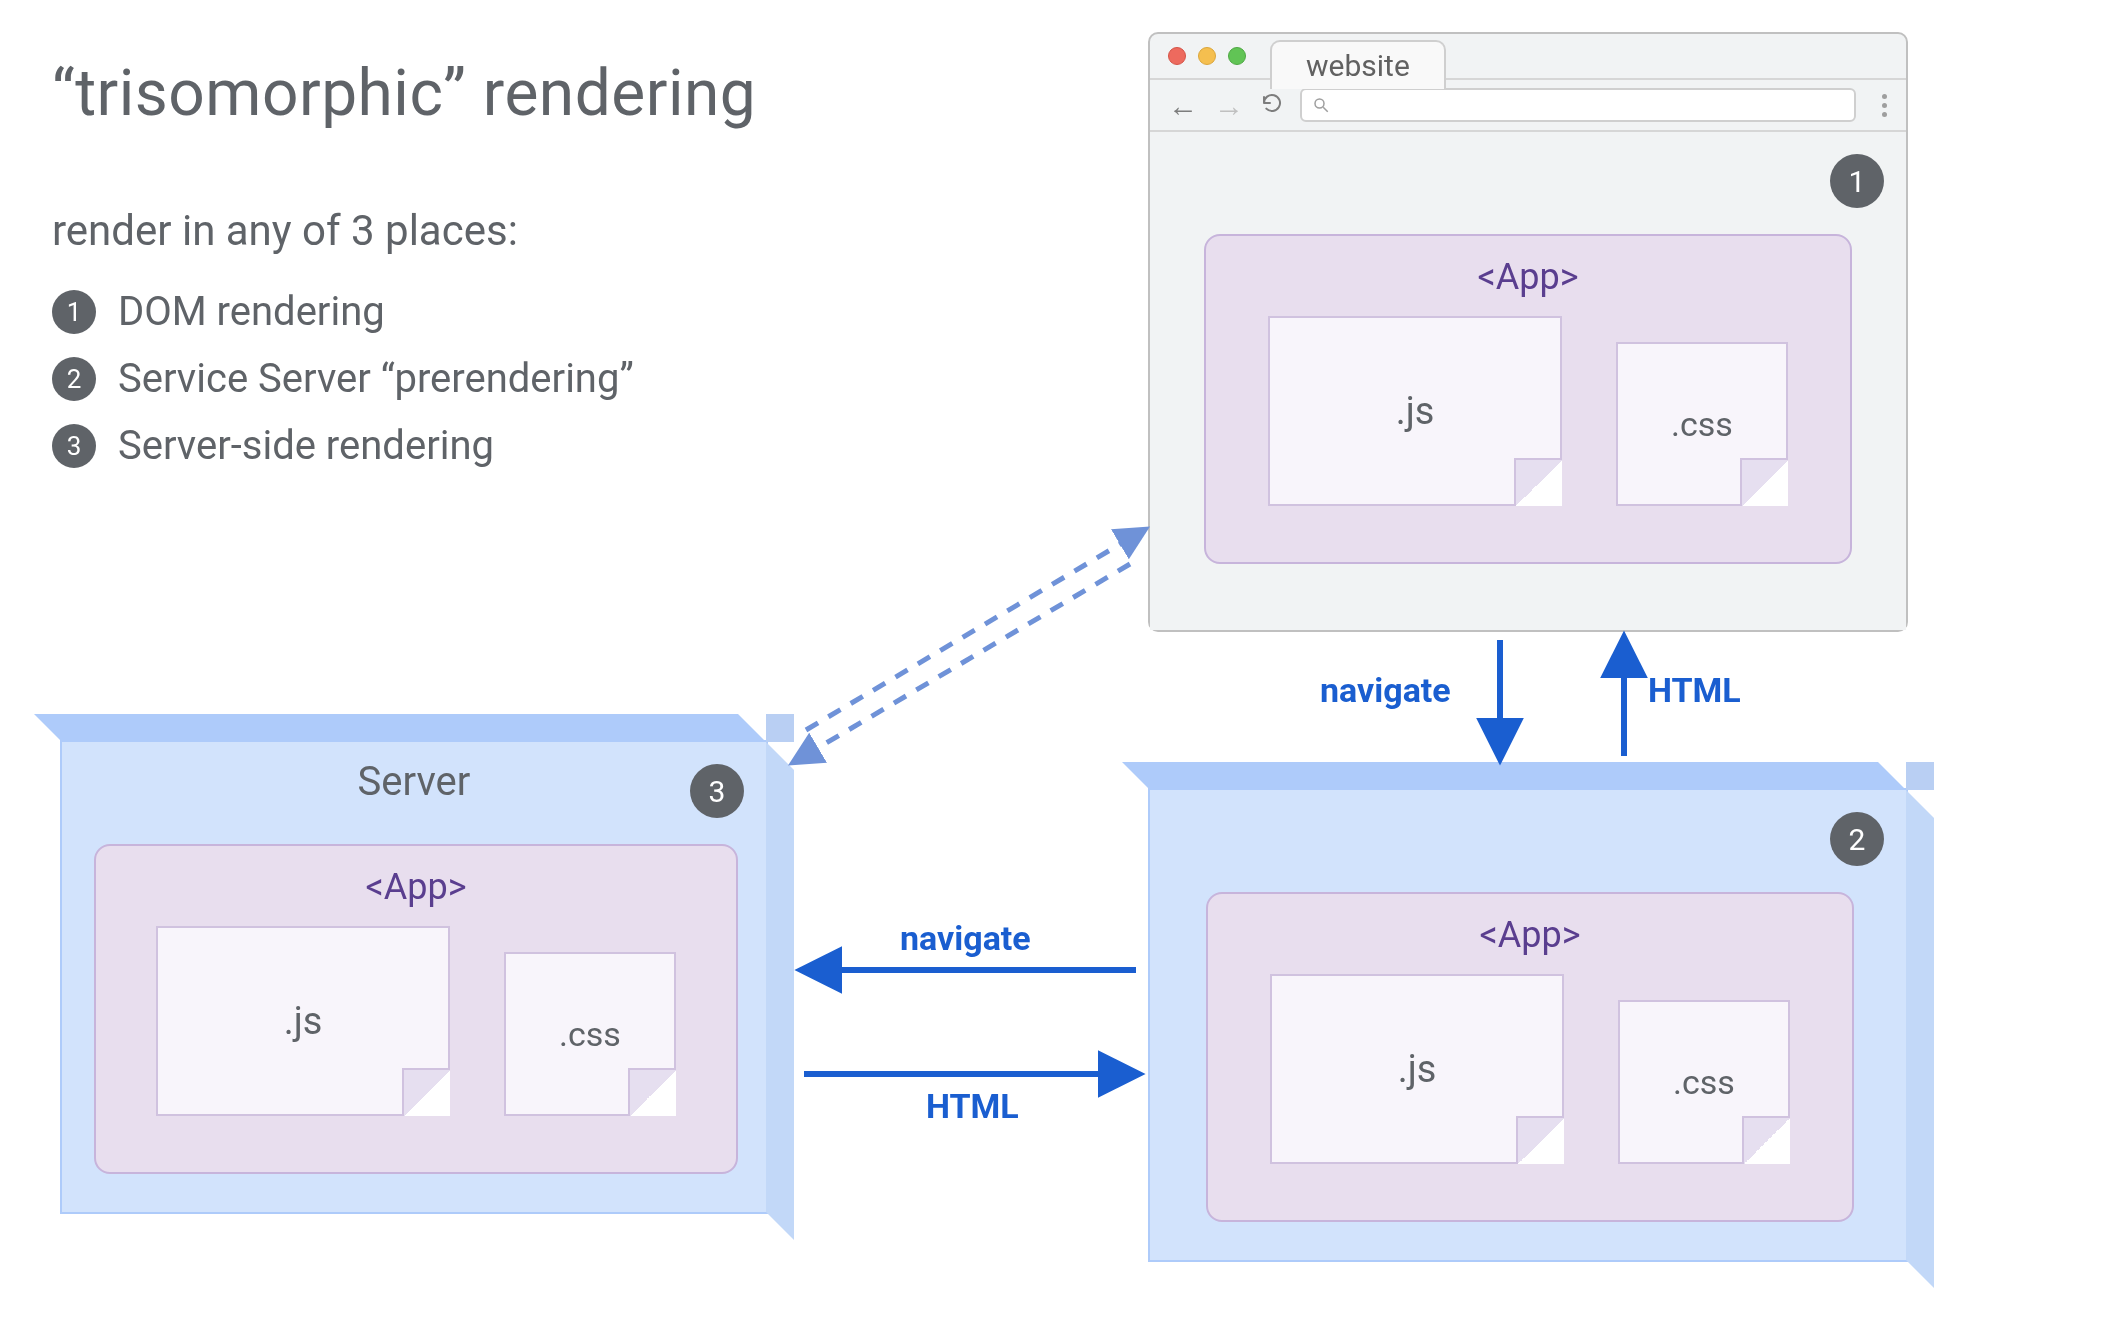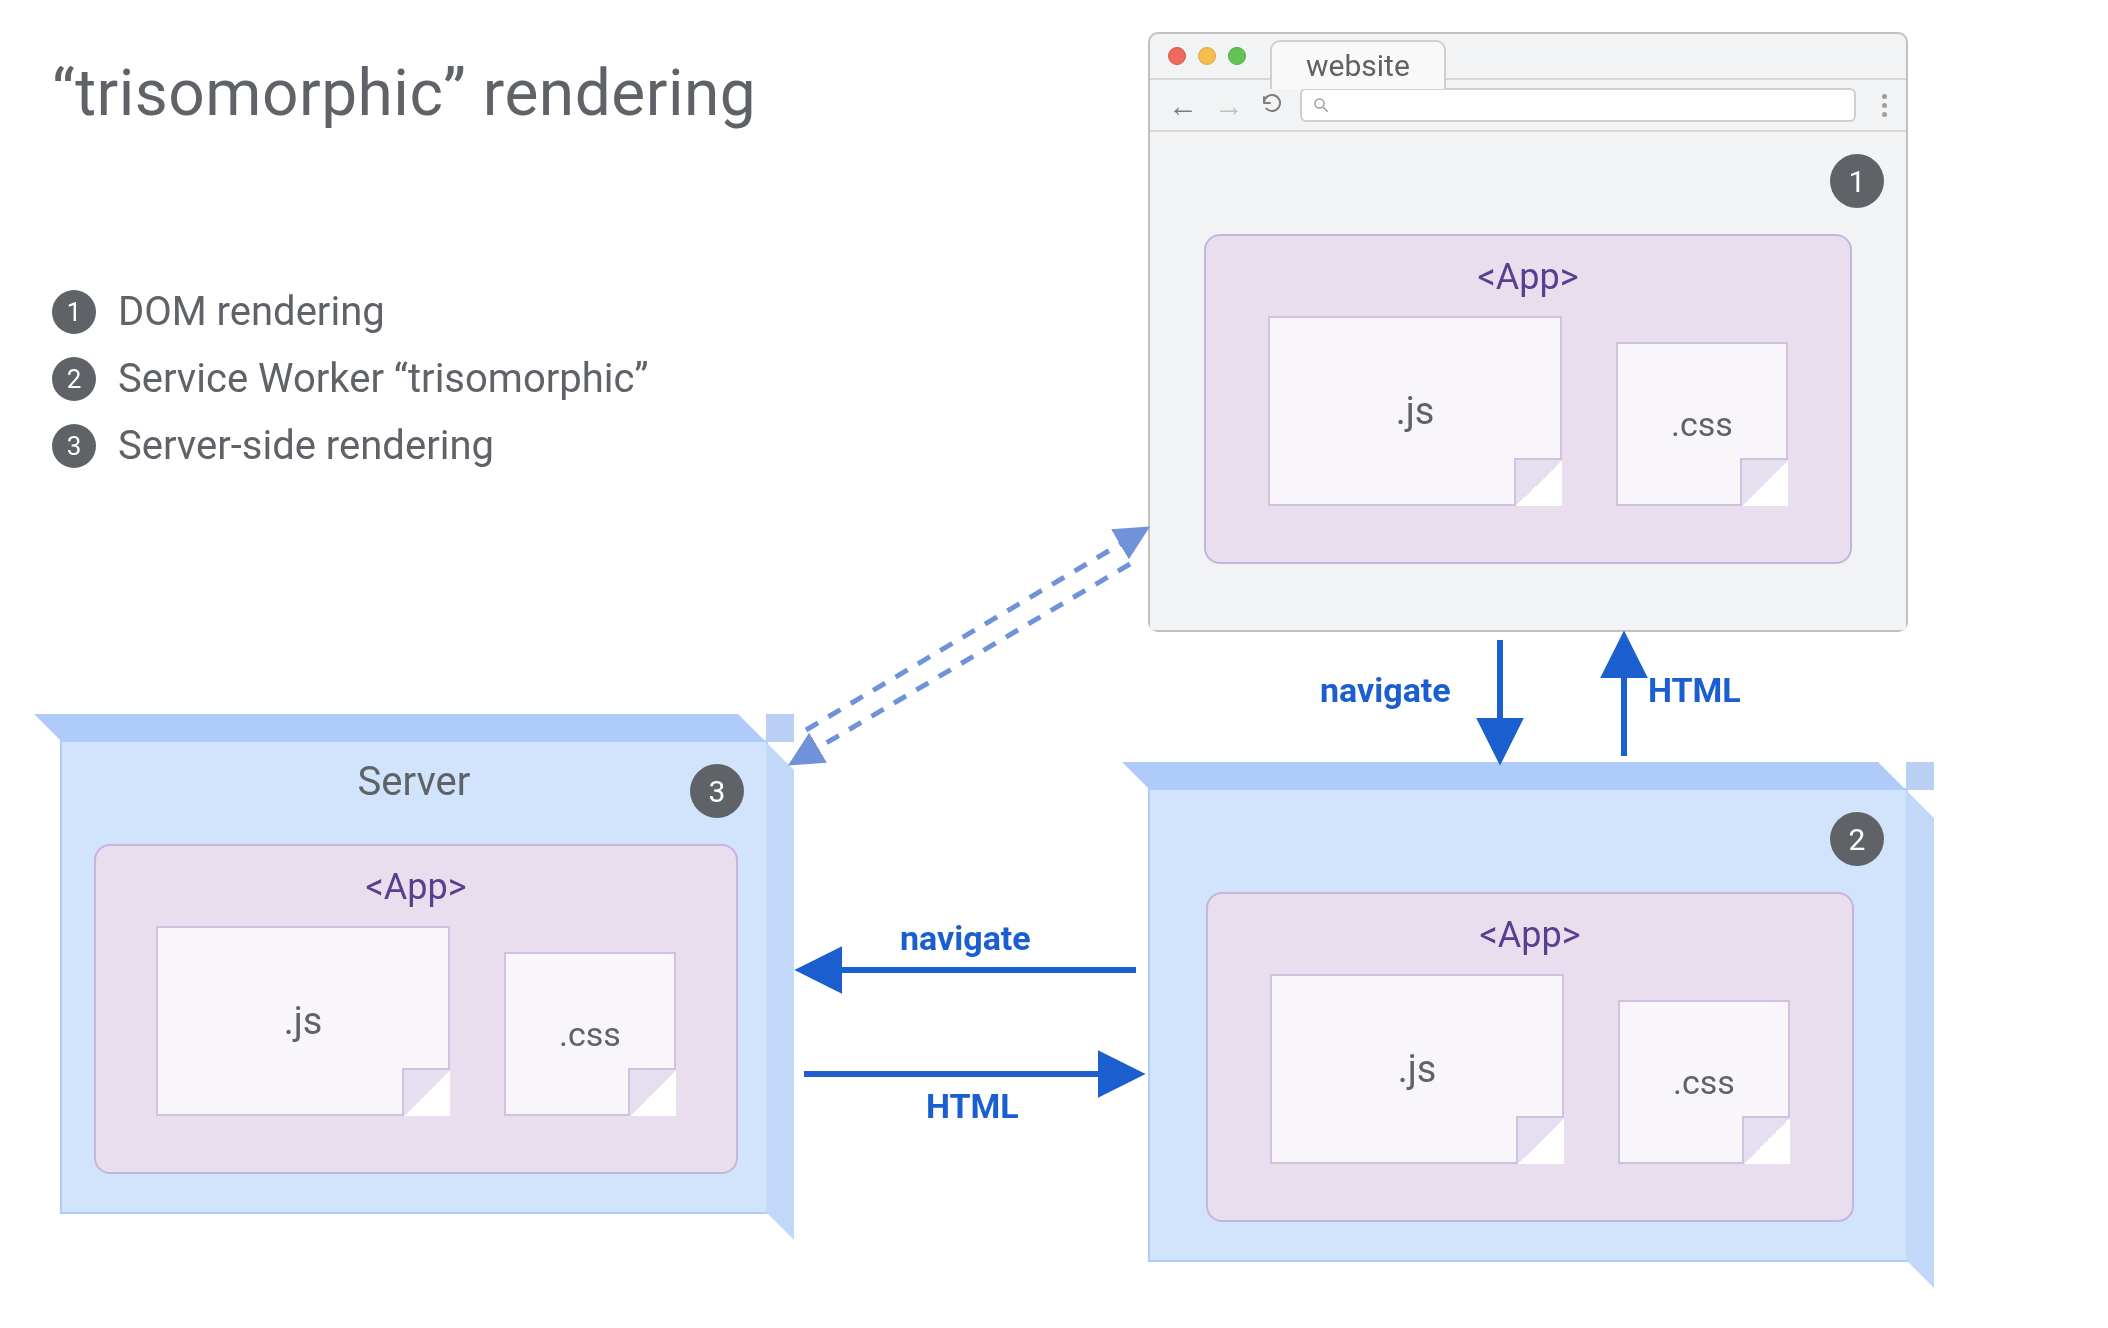--- a/index.html
+++ b/index.html
@@ -167,29 +167,30 @@
     position: absolute;
     font-size: 34px; font-weight: 700; color: #1a5ed0;
   }
 </style>
 </head>
 <body>
 
 <div class="canvas">
 
   <div class="title">“trisomorphic” rendering</div>
+  <div class="subtitle">render in any of 3 places:</div>
 
   <div class="list">
     <div class="list-item">
       <div class="num-badge">1</div>
       <span>DOM rendering</span>
     </div>
     <div class="list-item">
       <div class="num-badge">2</div>
-      <span>Service Worker “trisomorphic”</span>
+      <span>Service Server “prerendering”</span>
     </div>
     <div class="list-item">
       <div class="num-badge">3</div>
       <span>Server-side rendering</span>
     </div>
   </div>
 
   <div class="browser" style="left:1148px; top:32px; width:760px; height:600px;">
     <div class="titlebar">
       <span class="traffic red"></span>

